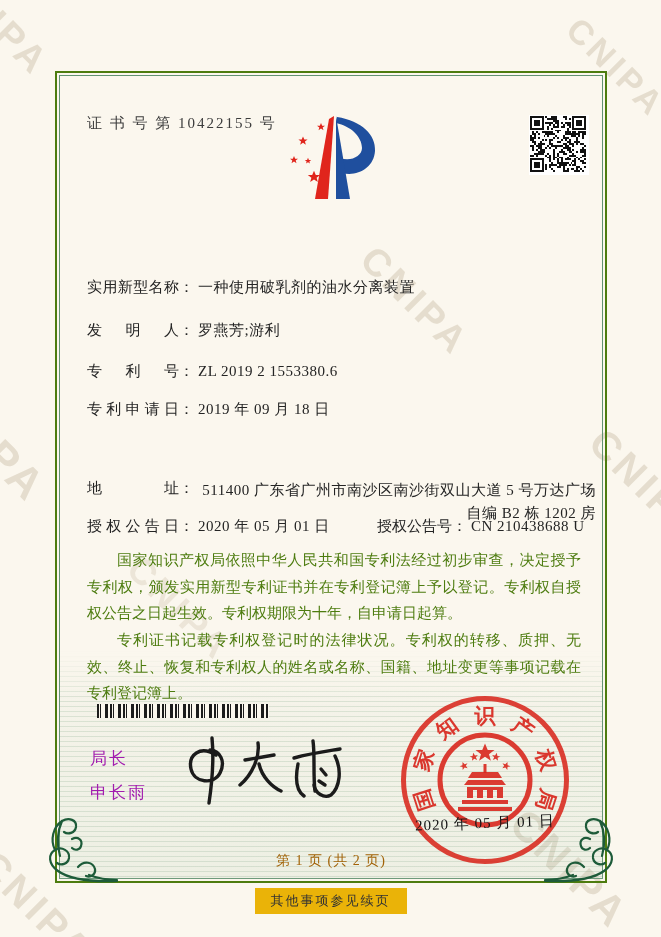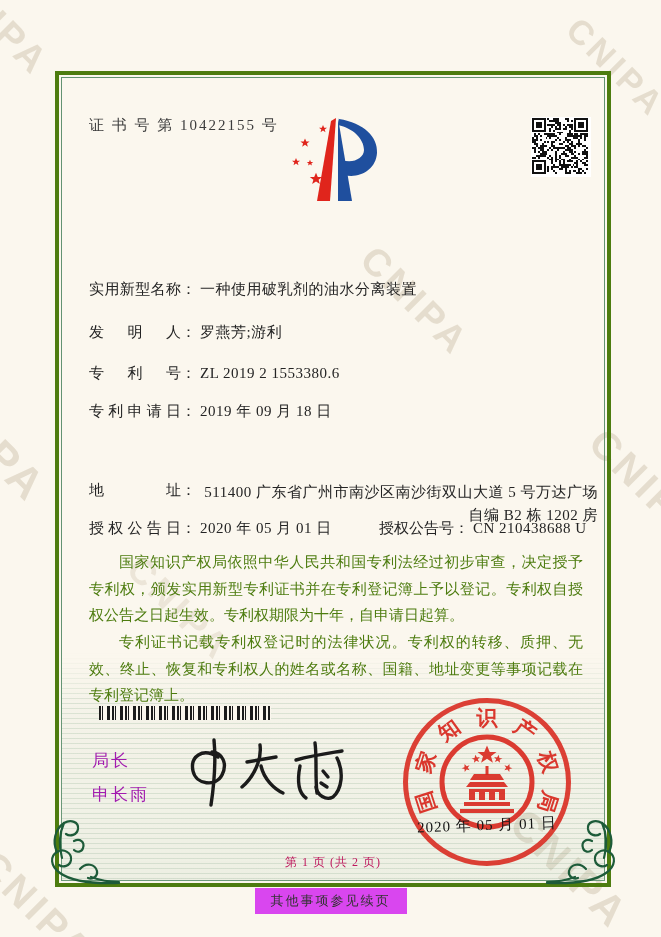--- a/index.html
+++ b/index.html
@@ -13,21 +13,21 @@
   .wm{
     position:absolute;
     font-family:"Liberation Sans","DejaVu Sans",sans-serif;
     font-weight:bold;color:rgba(180,162,132,0.30);
     letter-spacing:4px;transform:rotate(45deg);transform-origin:left top;
     white-space:nowrap;z-index:0;pointer-events:none;
   }
   
   #frame{
     position:absolute;left:55px;top:71px;width:548px;height:808px;
-    border:4px solid #4d7c0f;z-index:1;
+    border:2px solid #4d7c0f;z-index:1;
   }
   #frame .inner-line{
     position:absolute;inset:2px;border:1px solid #629272;pointer-events:none;
   }
   .guilloche{
     position:absolute;left:2px;right:2px;top:578px;bottom:2px;
     background:
       repeating-linear-gradient(180deg, rgba(96,146,108,0.18) 0 1px, rgba(96,146,108,0) 1px 5px),
       linear-gradient(180deg, rgba(170,200,175,0.05), rgba(170,200,175,0.16));
     -webkit-mask-image:linear-gradient(180deg,transparent 0,#000 22%);
@@ -70,27 +70,27 @@
   .seal .ring{position:absolute;inset:0;border:5px solid rgba(216,39,29,0.88);border-radius:50%;}
   .seal .arc-char{
     position:absolute;width:24px;height:24px;text-align:center;line-height:24px;
     font-size:21px;font-weight:bold;color:rgba(216,39,29,0.92);
   }
   .seal .emblem{position:absolute;left:32px;top:30px;width:104px;height:108px;}
   .seal .seal-date{
     position:absolute;left:0;top:118px;width:100%;text-align:center;
     font-size:15px;color:#151515;letter-spacing:1px;transform:rotate(-2deg);
   }
-  .page-no{position:absolute;left:0;top:779px;width:100%;text-align:center;font-size:12px;letter-spacing:1px;color:#be185d;z-index:2;}
+  .page-no{position:absolute;left:0;top:779px;width:100%;text-align:center;font-size:14px;letter-spacing:1px;color:#a16207;z-index:2;}
   .flourish{position:absolute;width:74px;height:76px;z-index:4;}
   .flourish.fl-left{left:-12px;top:742px;}
   .flourish.fl-right{left:486px;top:742px;transform:scaleX(-1);}
   .footer-note{
     position:absolute;left:50%;top:888px;transform:translateX(-50%);
-    background:#d946ef;padding:4px 16px;font-size:13px;letter-spacing:2px;color:#333;z-index:2;
+    background:#eab308;padding:4px 16px;font-size:13px;letter-spacing:2px;color:#333;z-index:2;
   }
 </style>
 </head>
 <body>
 
 <span class="wm" style="left:-38px;top:-42px;font-size:38px;">CNIPA</span>
 <span class="wm" style="left:586px;top:10px;font-size:34px;">CNIPA</span>
 <span class="wm" style="left:-52px;top:368px;font-size:44px;">CNIPA</span>
 <span class="wm" style="left:382px;top:238px;font-size:38px;">CNIPA</span>
 <span class="wm" style="left:148px;top:548px;font-size:36px;color:rgba(180,162,132,0.20);">CNIPA</span>

